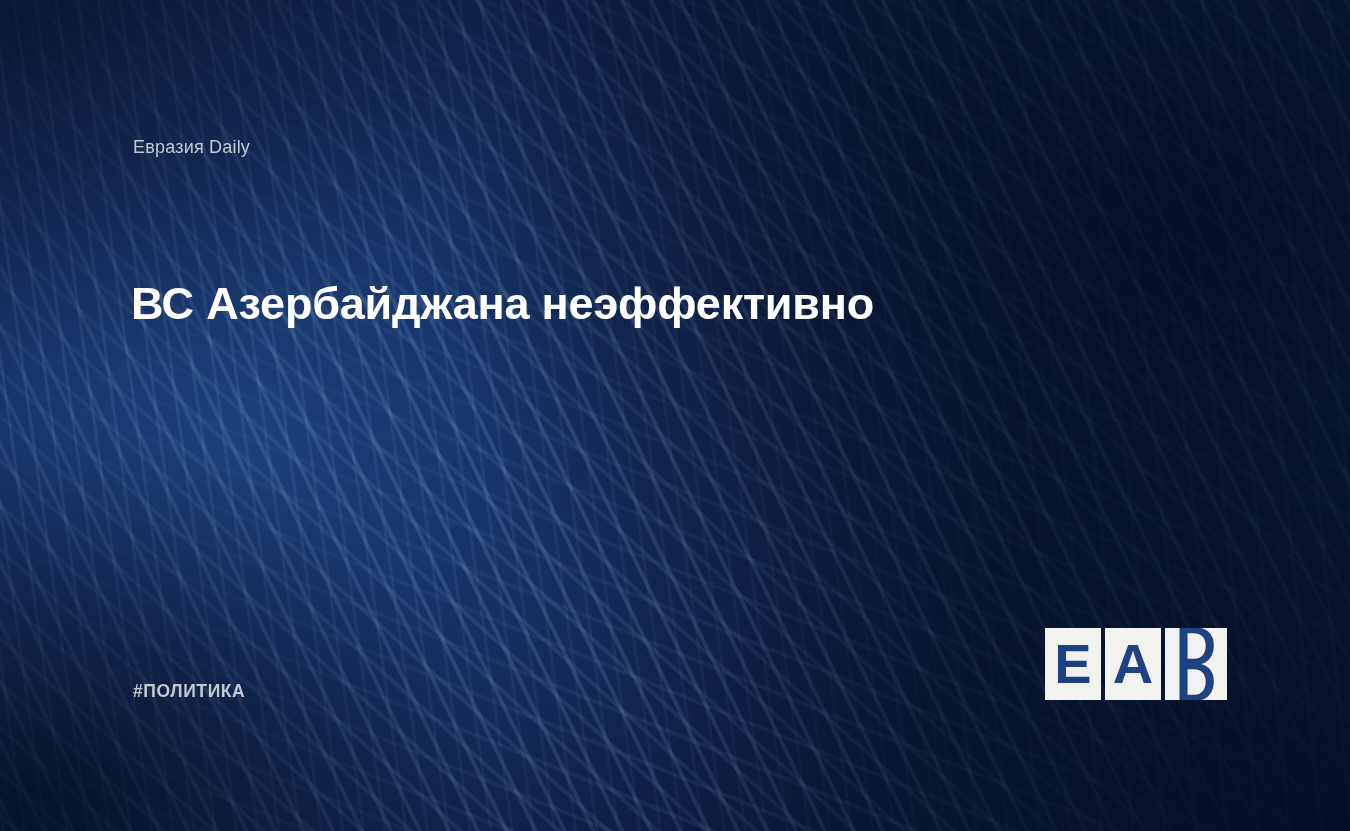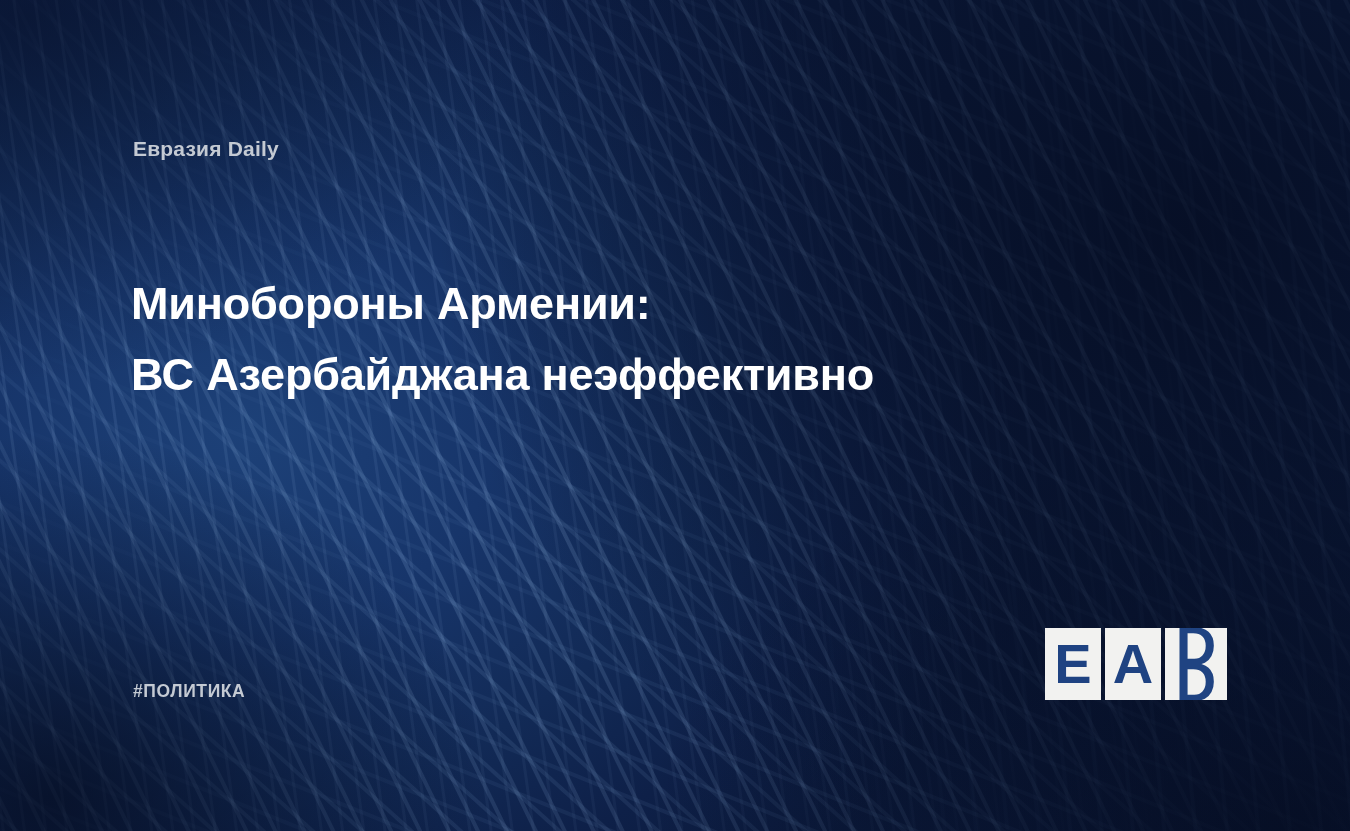--- a/index.html
+++ b/index.html
@@ -121,22 +121,22 @@
       rgba(120,165,220,0)  24px);
     mask-image: linear-gradient(90deg, transparent 0%, transparent 52%, rgba(0,0,0,.8) 78%, rgba(0,0,0,.9) 100%);
     -webkit-mask-image: linear-gradient(90deg, transparent 0%, transparent 52%, rgba(0,0,0,.8) 78%, rgba(0,0,0,.9) 100%);
   }
 
   
   .brand {
     position: absolute;
     left: 133px;
     top: 137px;
-    font-size: 21px;
-    font-weight: bold;
+    font-size: 18px;
+    font-weight: normal;
     letter-spacing: .2px;
     color: #c4cad3;
     white-space: nowrap;
   }
   .headline {
     position: absolute;
     left: 131px;
     top: 268px;
     width: 950px;
     color: #ffffff;
@@ -221,21 +221,20 @@
   <div class="streaks s1"></div>
   <div class="streaks s2"></div>
   <div class="streaks s3"></div>
   <div class="streaks s4"></div>
   <div class="streaks s5"></div>
   <div class="bg-layer bg-vignette"></div>
 
   <div class="brand">Евразия Daily</div>
 
   <div class="headline">
-    <span class="hl-line">Минобороны Армении:</span>
     <span class="hl-line">ВС Азербайджана неэффективно</span>
   </div>
 
   <div class="tag">#ПОЛИТИКА</div>
 
   <div class="logo">
     <div class="logo-tile">
       <span class="glyph">E</span>
     </div>
     <div class="logo-tile">

